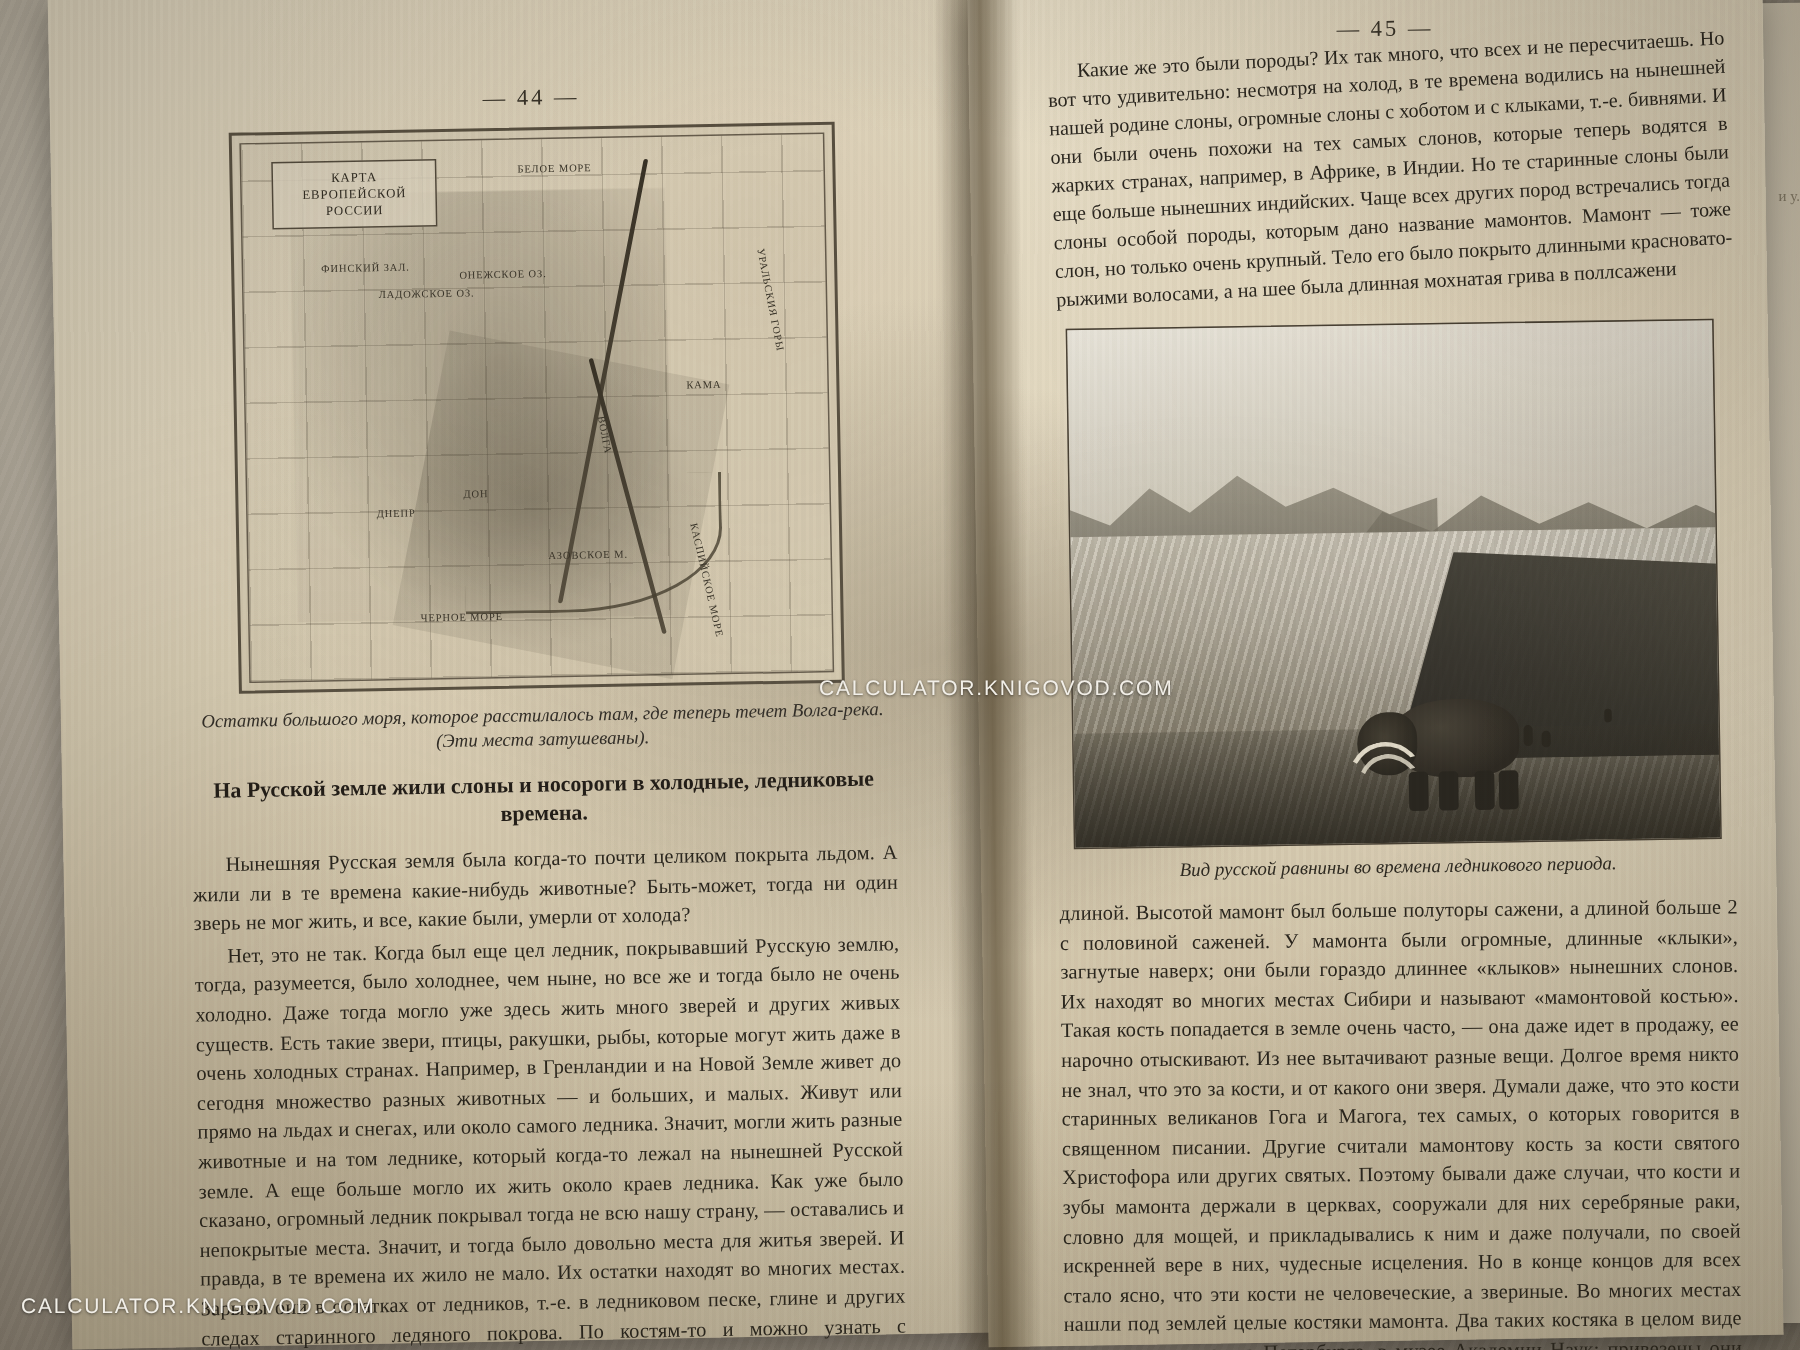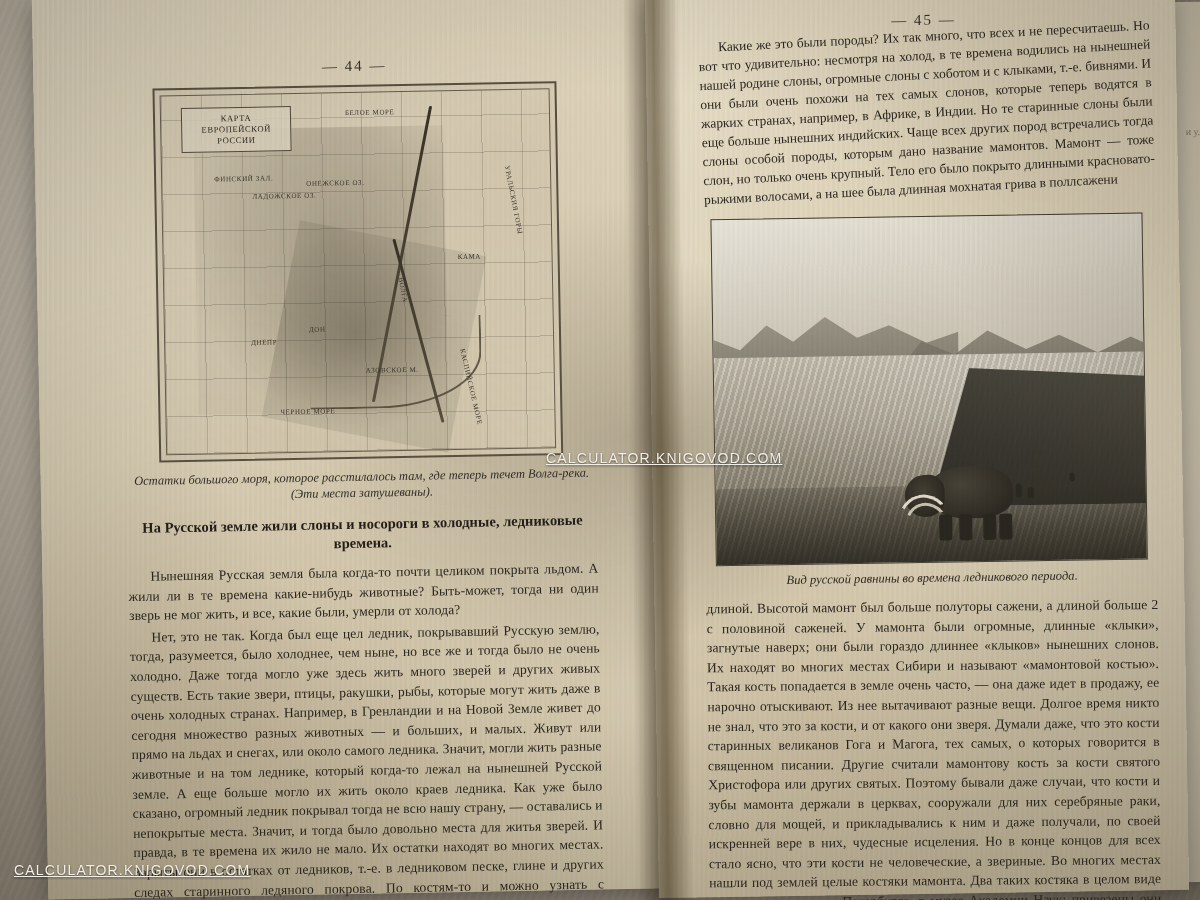--- a/index.html
+++ b/index.html
@@ -354,21 +354,20 @@
   
   .watermark {
     position: absolute;
     font-family: "Liberation Sans", sans-serif;
     font-size: 14px;
     letter-spacing: 1.2px;
     color: #f2efe8;
     text-shadow: 0 1px 2px rgba(0,0,0,.55);
     z-index: 40;
     white-space: nowrap;
-    text-decoration: underline;
   }
   .watermark.center { left: 546px; top: 450px; }
   .watermark.corner { left: 14px; top: 862px; }
 
   
   .vignette {
     position: absolute; inset: 0;
     pointer-events: none;
     z-index: 30;
     background: radial-gradient(ellipse at 50% 45%, rgba(0,0,0,0) 45%, rgba(30,24,12,.28) 100%);

